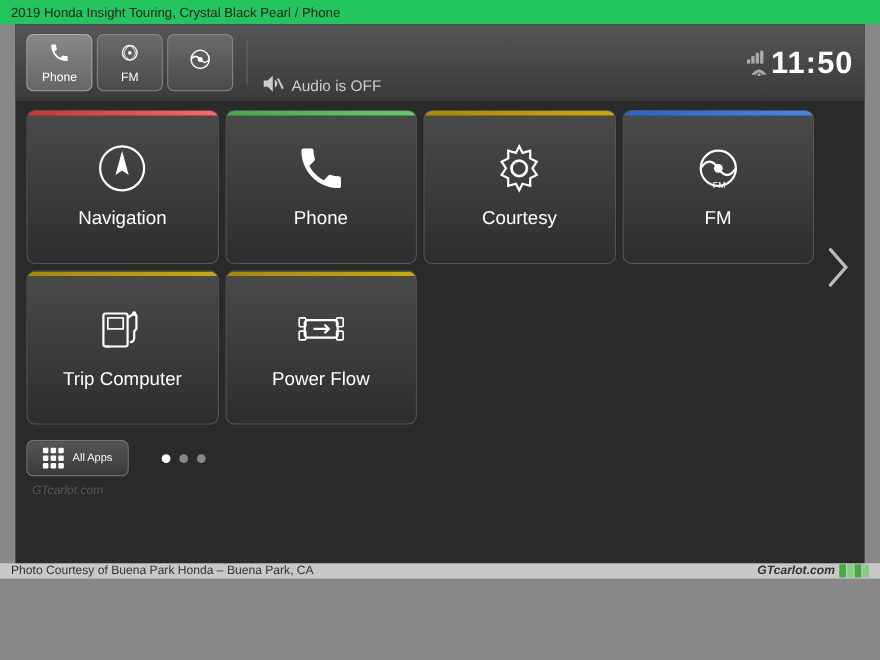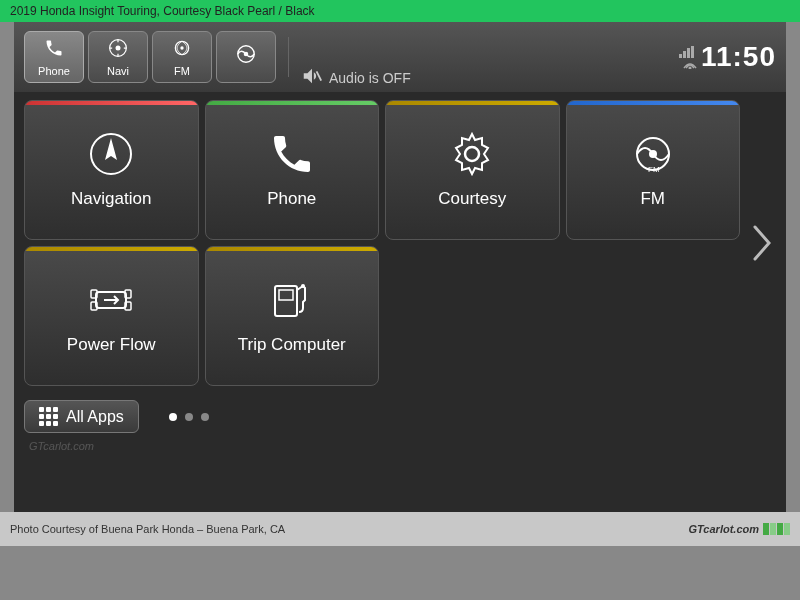--- a/index.html
+++ b/index.html
@@ -172,21 +172,21 @@
     .all-apps-btn {
       display: flex;
       align-items: center;
       gap: 8px;
       background: linear-gradient(to bottom, #555, #3a3a3a);
       border: 1px solid #777;
       border-radius: 6px;
       padding: 6px 14px;
       cursor: pointer;
       color: white;
-      font-size: 16px;
+      font-size: 10px;
     }
 
     .apps-grid-icon {
       display: grid;
       grid-template-columns: repeat(3, 5px);
       grid-template-rows: repeat(3, 5px);
       gap: 2px;
     }
 
     .apps-grid-dot {
@@ -210,21 +210,21 @@
       background: #888;
     }
 
     .dot.active {
       background: white;
     }
 
     
     .bottom-bar {
       background: #c8c8c8;
-      height: 34px;
+      height: 14px;
       display: flex;
       align-items: center;
       padding: 0 10px;
       font-size: 11px;
       color: #333;
     }
 
     .watermark {
       position: absolute;
       bottom: 60px;
@@ -238,46 +238,36 @@
     .tile-svg {
       margin-bottom: 6px;
     }
   </style>
 </head>
 <body>
 
 <div class="top-bar">
   <span>2019 Honda Insight Touring,</span>
   &nbsp;
-  <span>Courtesy Black Pearl / Black</span>
+  <span>Crystal Black Pearl / Phone</span>
 </div>
 
 <div class="screen-wrapper">
 
   <div class="nav-header">
 
     <div class="nav-btn active">
       <span class="icon">
         <svg width="20" height="20" viewBox="0 0 24 24" fill="white">
           <path d="M6.6 10.8c1.4 2.8 3.8 5.1 6.6 6.6l2.2-2.2c.3-.3.7-.4 1-.2 1.1.4 2.3.6 3.6.6.6 0 1 .4 1 1V20c0 .6-.4 1-1 1-9.4 0-17-7.6-17-17 0-.6.4-1 1-1h3.5c.6 0 1 .4 1 1 0 1.3.2 2.5.6 3.6.1.3 0 .7-.2 1L6.6 10.8z"></path>
         </svg>
       </span>
       <span>Phone</span>
     </div>
 
-    <div class="nav-btn">
-      <span class="icon">
-        <svg width="20" height="20" viewBox="0 0 24 24" fill="white">
-          <circle cx="12" cy="12" r="10" stroke="white" stroke-width="1.5" fill="none"></circle>
-          <circle cx="12" cy="12" r="3" fill="white"></circle>
-          <path d="M12 2v3M12 19v3M2 12h3M19 12h3" stroke="white" stroke-width="1.5"></path>
-        </svg>
-      </span>
-      <span>Navi</span>
-    </div>
 
     <div class="nav-btn">
       <span class="icon">
         <svg width="20" height="20" viewBox="0 0 24 24" fill="white">
           <circle cx="12" cy="12" r="8" stroke="white" stroke-width="1.5" fill="none"></circle>
           <path d="M12 4 C12 4, 18 8, 18 12 C18 16, 12 20, 12 20 C12 20, 6 16, 6 12 C6 8, 12 4, 12 4Z" stroke="white" stroke-width="1" fill="none"></path>
           <circle cx="12" cy="12" r="2" fill="white"></circle>
         </svg>
       </span>
       <span>FM</span>
@@ -362,50 +352,50 @@
             <path d="M8 24 Q16 12 24 24 Q32 36 40 24" stroke="white" stroke-width="2" fill="none"></path>
             <circle cx="24" cy="24" r="4" fill="white"></circle>
             <text x="19" y="42" fill="white" font-size="8" font-family="Arial">FM</text>
           </svg>
         </div>
         <span class="tile-label">FM</span>
       </div>
 
 
 
+      <div class="app-tile tripcomputer">
+        <div class="tile-svg">
+          <svg width="46" height="48" viewBox="0 0 46 48">
+
+            <rect x="6" y="10" width="22" height="30" rx="2" stroke="white" stroke-width="2" fill="none"></rect>
+            <rect x="10" y="14" width="14" height="10" stroke="white" stroke-width="1.5" fill="none"></rect>
+            <path d="M28 14 L34 10 L36 12 L36 24 L34 26 L34 32 Q34 36 30 36" stroke="white" stroke-width="2" fill="none"></path>
+            <circle cx="34" cy="10" r="2" fill="white"></circle>
+
+            <line x1="8" y1="40" x2="12" y2="40" stroke="white" stroke-width="2"></line>
+          </svg>
+        </div>
+        <span class="tile-label">Trip Computer</span>
+      </div>
+
       <div class="app-tile powerflow">
         <div class="tile-svg">
           <svg width="50" height="48" viewBox="0 0 50 48">
 
             <rect x="10" y="16" width="30" height="16" rx="3" stroke="white" stroke-width="2" fill="none"></rect>
 
             <rect x="5" y="14" width="6" height="8" rx="1" stroke="white" stroke-width="1.5" fill="none"></rect>
             <rect x="5" y="26" width="6" height="8" rx="1" stroke="white" stroke-width="1.5" fill="none"></rect>
             <rect x="39" y="14" width="6" height="8" rx="1" stroke="white" stroke-width="1.5" fill="none"></rect>
             <rect x="39" y="26" width="6" height="8" rx="1" stroke="white" stroke-width="1.5" fill="none"></rect>
 
             <path d="M18 24 L32 24 M28 20 L32 24 L28 28" stroke="white" stroke-width="2" fill="none"></path>
           </svg>
         </div>
         <span class="tile-label">Power Flow</span>
-      </div>
-
-      <div class="app-tile tripcomputer">
-        <div class="tile-svg">
-          <svg width="46" height="48" viewBox="0 0 46 48">
-
-            <rect x="6" y="10" width="22" height="30" rx="2" stroke="white" stroke-width="2" fill="none"></rect>
-            <rect x="10" y="14" width="14" height="10" stroke="white" stroke-width="1.5" fill="none"></rect>
-            <path d="M28 14 L34 10 L36 12 L36 24 L34 26 L34 32 Q34 36 30 36" stroke="white" stroke-width="2" fill="none"></path>
-            <circle cx="34" cy="10" r="2" fill="white"></circle>
-
-            <line x1="8" y1="40" x2="12" y2="40" stroke="white" stroke-width="2"></line>
-          </svg>
-        </div>
-        <span class="tile-label">Trip Computer</span>
       </div>
 
     </div>
 
     <div class="nav-arrow">
       <svg width="24" height="40" viewBox="0 0 24 40">
         <path d="M6 4 L20 20 L6 36" stroke="#bbb" stroke-width="3" fill="none" stroke-linecap="round"></path>
       </svg>
     </div>
   </div>

